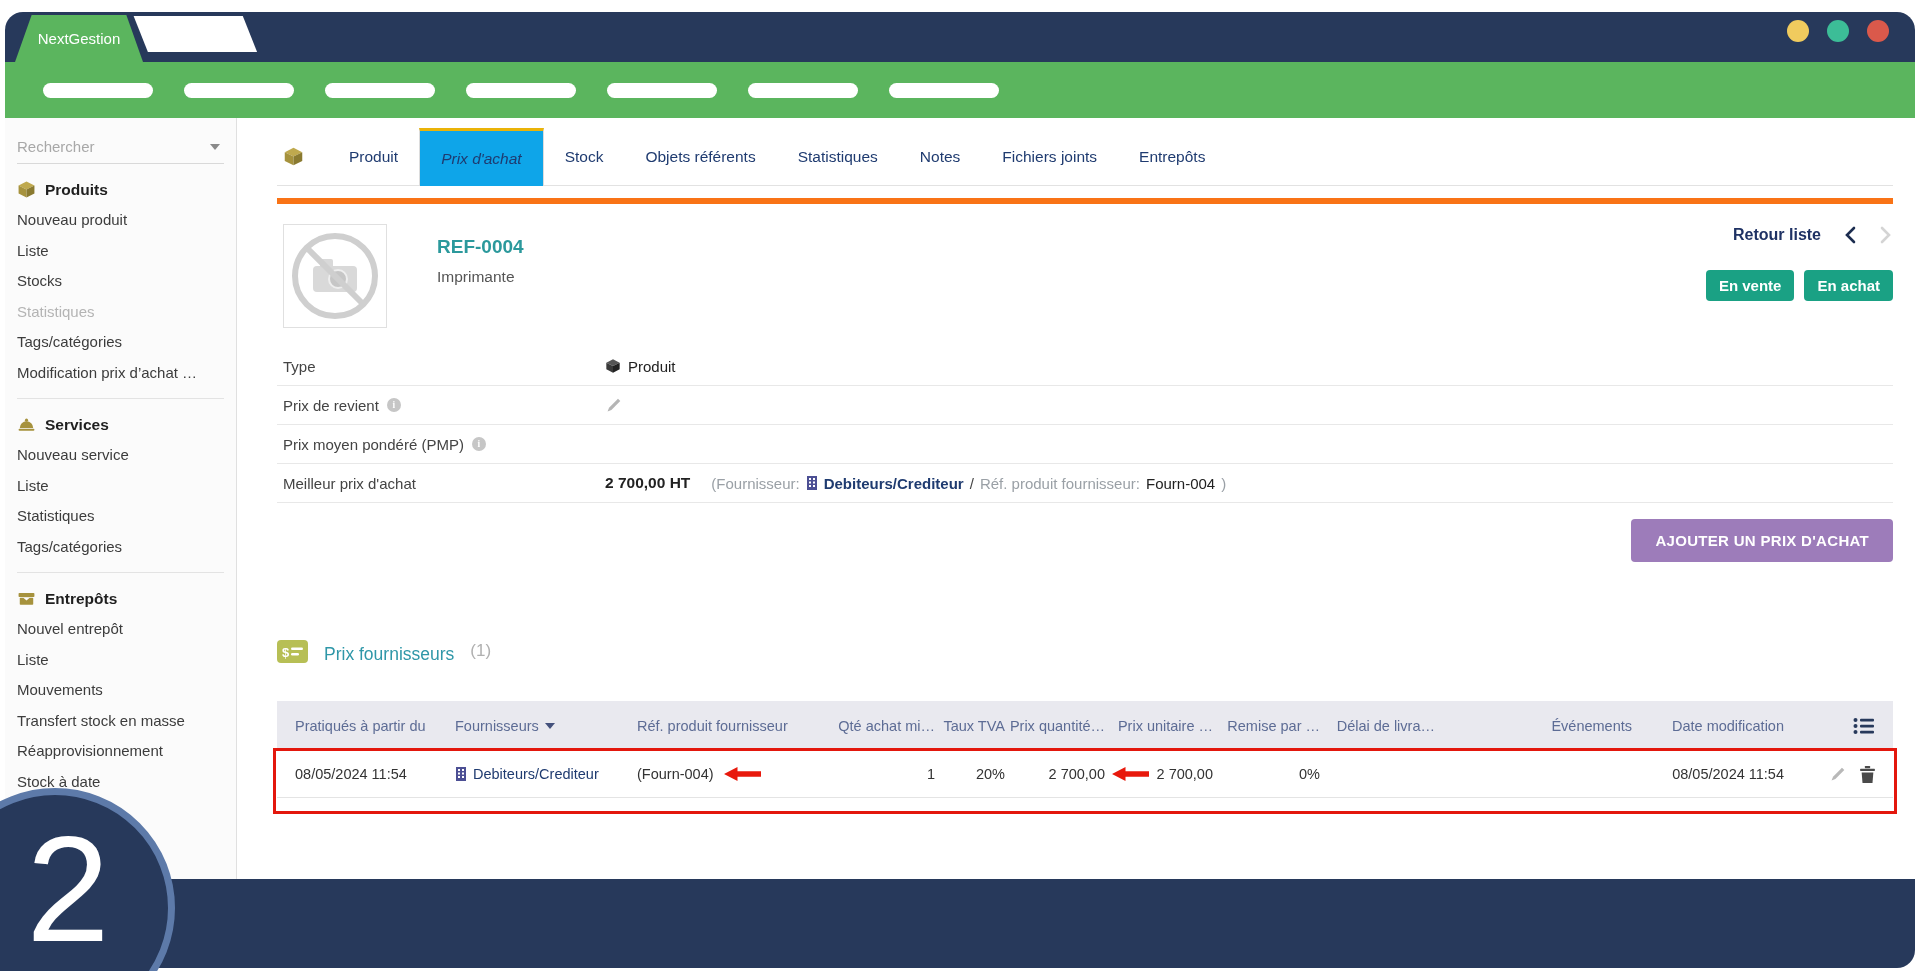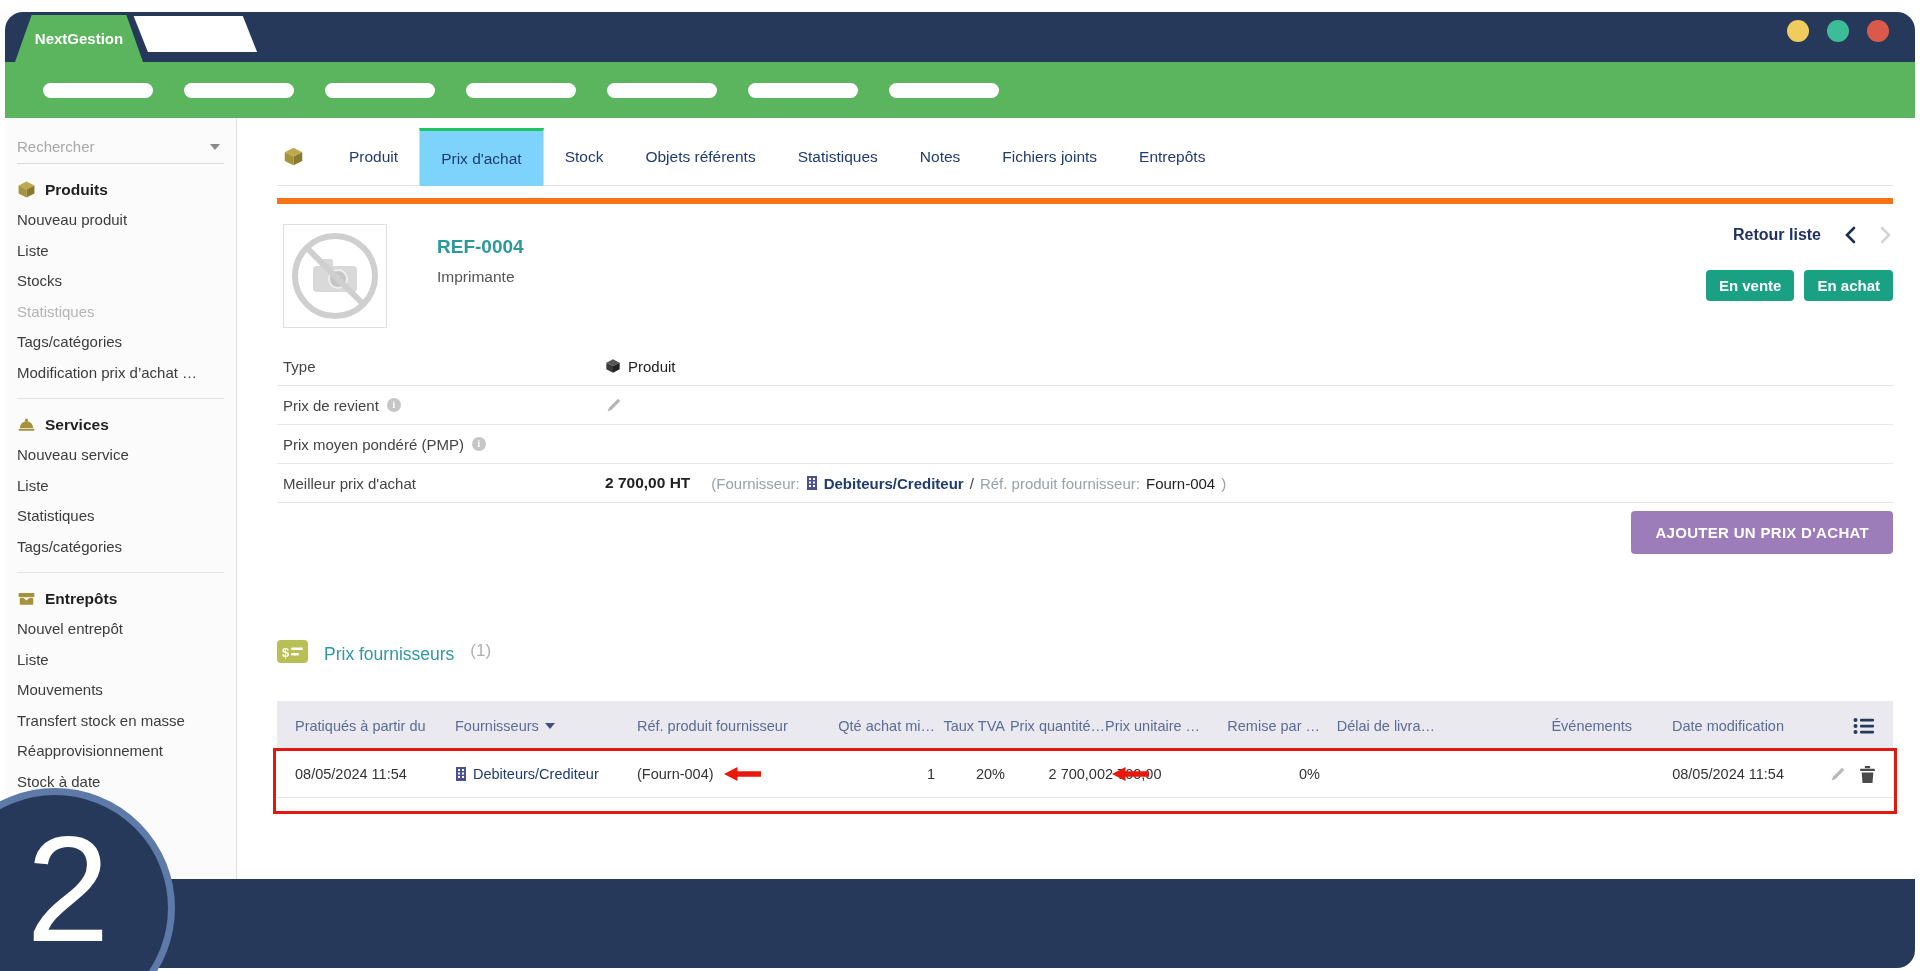--- a/index.html
+++ b/index.html
@@ -5,21 +5,21 @@
   * { margin:0; padding:0; box-sizing:border-box; }
   html,body { background:#fff; }
   body { font-family:"Liberation Sans", sans-serif; }
   .page { position:relative; width:1920px; height:971px; background:#fff; overflow:hidden; }
   .frame { position:absolute; left:5px; top:12px; right:5px; bottom:3px; border-radius:18px; overflow:hidden; background:#fff; }
 
   
   .topbar { position:relative; height:50px; background:#27395b; }
   .brand-tab { position:absolute; left:10px; top:3px; width:128px; height:47px; background:#5bb55e;
     clip-path:polygon(13% 0, 87% 0, 100% 100%, 0 100%);
-    display:flex; align-items:center; justify-content:center; color:#fff; font-size:15px; font-weight:700; }
+    display:flex; align-items:center; justify-content:center; color:#fff; font-size:15px; font-weight:400; }
   .white-tab { position:absolute; left:126px; top:4px; width:130px; height:36px; background:#fff;
     clip-path:polygon(2% 0, 86% 0, 97% 100%, 13% 100%); }
   .traffic { position:absolute; right:26px; top:8px; display:flex; gap:18px; }
   .dot { width:22px; height:22px; border-radius:50%; }
   .dot-y { background:#f0cb5e; } .dot-t { background:#3cbd97; } .dot-r { background:#da594b; }
 
   
   .navbar { height:56px; background:#5bb55e; display:flex; align-items:center; padding-left:38px; }
   .pill { width:110px; height:15px; border-radius:8px; background:#fff; margin-right:31px; }
 
@@ -40,22 +40,22 @@
   .side-item.disabled { color:#b4b4b4; }
   .side-divider { border-top:1px solid #e3e3e3; margin:10px 12px; }
 
   
   .main { flex:1; padding:10px 22px 0 40px; position:relative; }
 
   
   .tabs { display:flex; align-items:stretch; height:58px; border-bottom:1px solid #e2e2e2; }
   .tabs-lead-icon { display:flex; align-items:center; padding:0 24px 0 6px; }
   .tab { display:flex; align-items:center; padding:0 21px; font-size:15.5px; color:#1f3b70; cursor:pointer; }
-  .tab.active { border:1px solid #dcdcdc; border-top:3px solid #22c55e; border-bottom:none; background:#7dd3fc;
-    margin-bottom:-1px; }
+  .tab.active { border:1px solid #dcdcdc; border-top:3px solid #eab308; border-bottom:none; background:#0ea5e9;
+    margin-bottom:-1px;font-style:italic; }
 
   
   .product-head { position:relative; margin-top:12px; border-top:6px solid #f97316; height:149px; }
   .img-box { position:absolute; left:6px; top:20px; width:104px; height:104px; border:1px solid #e0e0e0;
     background:#fff; display:flex; align-items:center; justify-content:center; }
   .prod-ref { position:absolute; left:160px; top:32px; font-size:19px; font-weight:700; color:#2b999c; }
   .prod-name { position:absolute; left:160px; top:64px; font-size:15.5px; color:#555; }
   .head-right { position:absolute; right:0; top:22px; text-align:right; }
   .back-row { display:flex; align-items:center; justify-content:flex-end; gap:22px; }
   .back-label { font-size:16px; font-weight:700; color:#1f3264; cursor:pointer; }
@@ -68,21 +68,21 @@
   .detail-value { display:flex; align-items:center; gap:7px; font-size:15px; color:#222; }
   .info-icon { width:14px; height:14px; border-radius:50%; background:#c6c6c6; color:#fff; font-size:9.5px;
     font-weight:700; display:inline-flex; align-items:center; justify-content:center; font-family:"Liberation Serif", serif; }
   .bold-price { font-weight:700; font-size:15.5px; color:#222; }
   .muted { color:#9aa0a6; }
   .supplier-link { color:#1f3b70; font-weight:700; cursor:pointer; }
   .detail-extra { display:flex; align-items:center; gap:6px; margin-left:14px; font-size:15px; }
 
   
   .btn-area { position:relative; height:100px; }
-  .add-btn { position:absolute; right:0; top:8px; background:#9d7cba; border:none; color:#fff; font-family:inherit;
+  .add-btn { position:absolute; right:0; top:16px; background:#9d7cba; border:none; color:#fff; font-family:inherit;
     font-size:15px; font-weight:700; padding:13px 24px; border-radius:4px; letter-spacing:.3px; cursor:pointer; }
 
   
   .section-head { display:flex; align-items:center; gap:16px; margin-top:28px; height:40px; }
   .section-title { font-size:17.5px; color:#2f97a8;margin-top:7px; }
   .section-count { font-size:17px; color:#b0b0b0; }
 
   
   .price-table { margin-top:30px; width:1616px;border-radius:9px; }
   .t-head { display:flex; align-items:center; height:50px; background:#e9e9ef; color:#5d6c95; font-size:14.5px;
@@ -91,21 +91,21 @@
   .t-row { display:flex; align-items:center; height:47px; border-bottom:1px solid #e4e4e4; font-size:14.5px; color:#333; }
   .red-box { position:absolute; left:-4px; right:-4px; top:-3px; height:66px; border:3px solid #e3170d;
     pointer-events:none; }
   .c { flex:none; }
   .c1 { width:178px; padding-left:18px; }
   .c2 { width:182px; display:flex; align-items:center; gap:6px; }
   .c3 { width:190px; display:flex; align-items:flex-start; gap:10px; }
   .c4 { width:108px; text-align:right; }
   .c5 { width:70px; text-align:right; }
   .c6 { width:100px; text-align:right; position:relative; }
-  .c7 { width:108px; }
+  .c7 { width:108px; text-align:right; }
   .c8 { width:107px; text-align:right; }
   .c9 { width:115px; text-align:right; }
   .c10 { width:85px; margin-left:112px; text-align:right; }
   .c11 { width:152px; text-align:right; }
   .c12 { flex:1; display:flex; align-items:center; justify-content:flex-end; gap:14px; padding-right:18px; }
   .sort-caret { width:0; height:0; border-left:5px solid transparent; border-right:5px solid transparent;
     border-top:6px solid #44517c; display:inline-block; }
   .arrow-abs { position:absolute; right:-44px; top:50%; transform:translateY(-50%); display:flex; }
 
   

